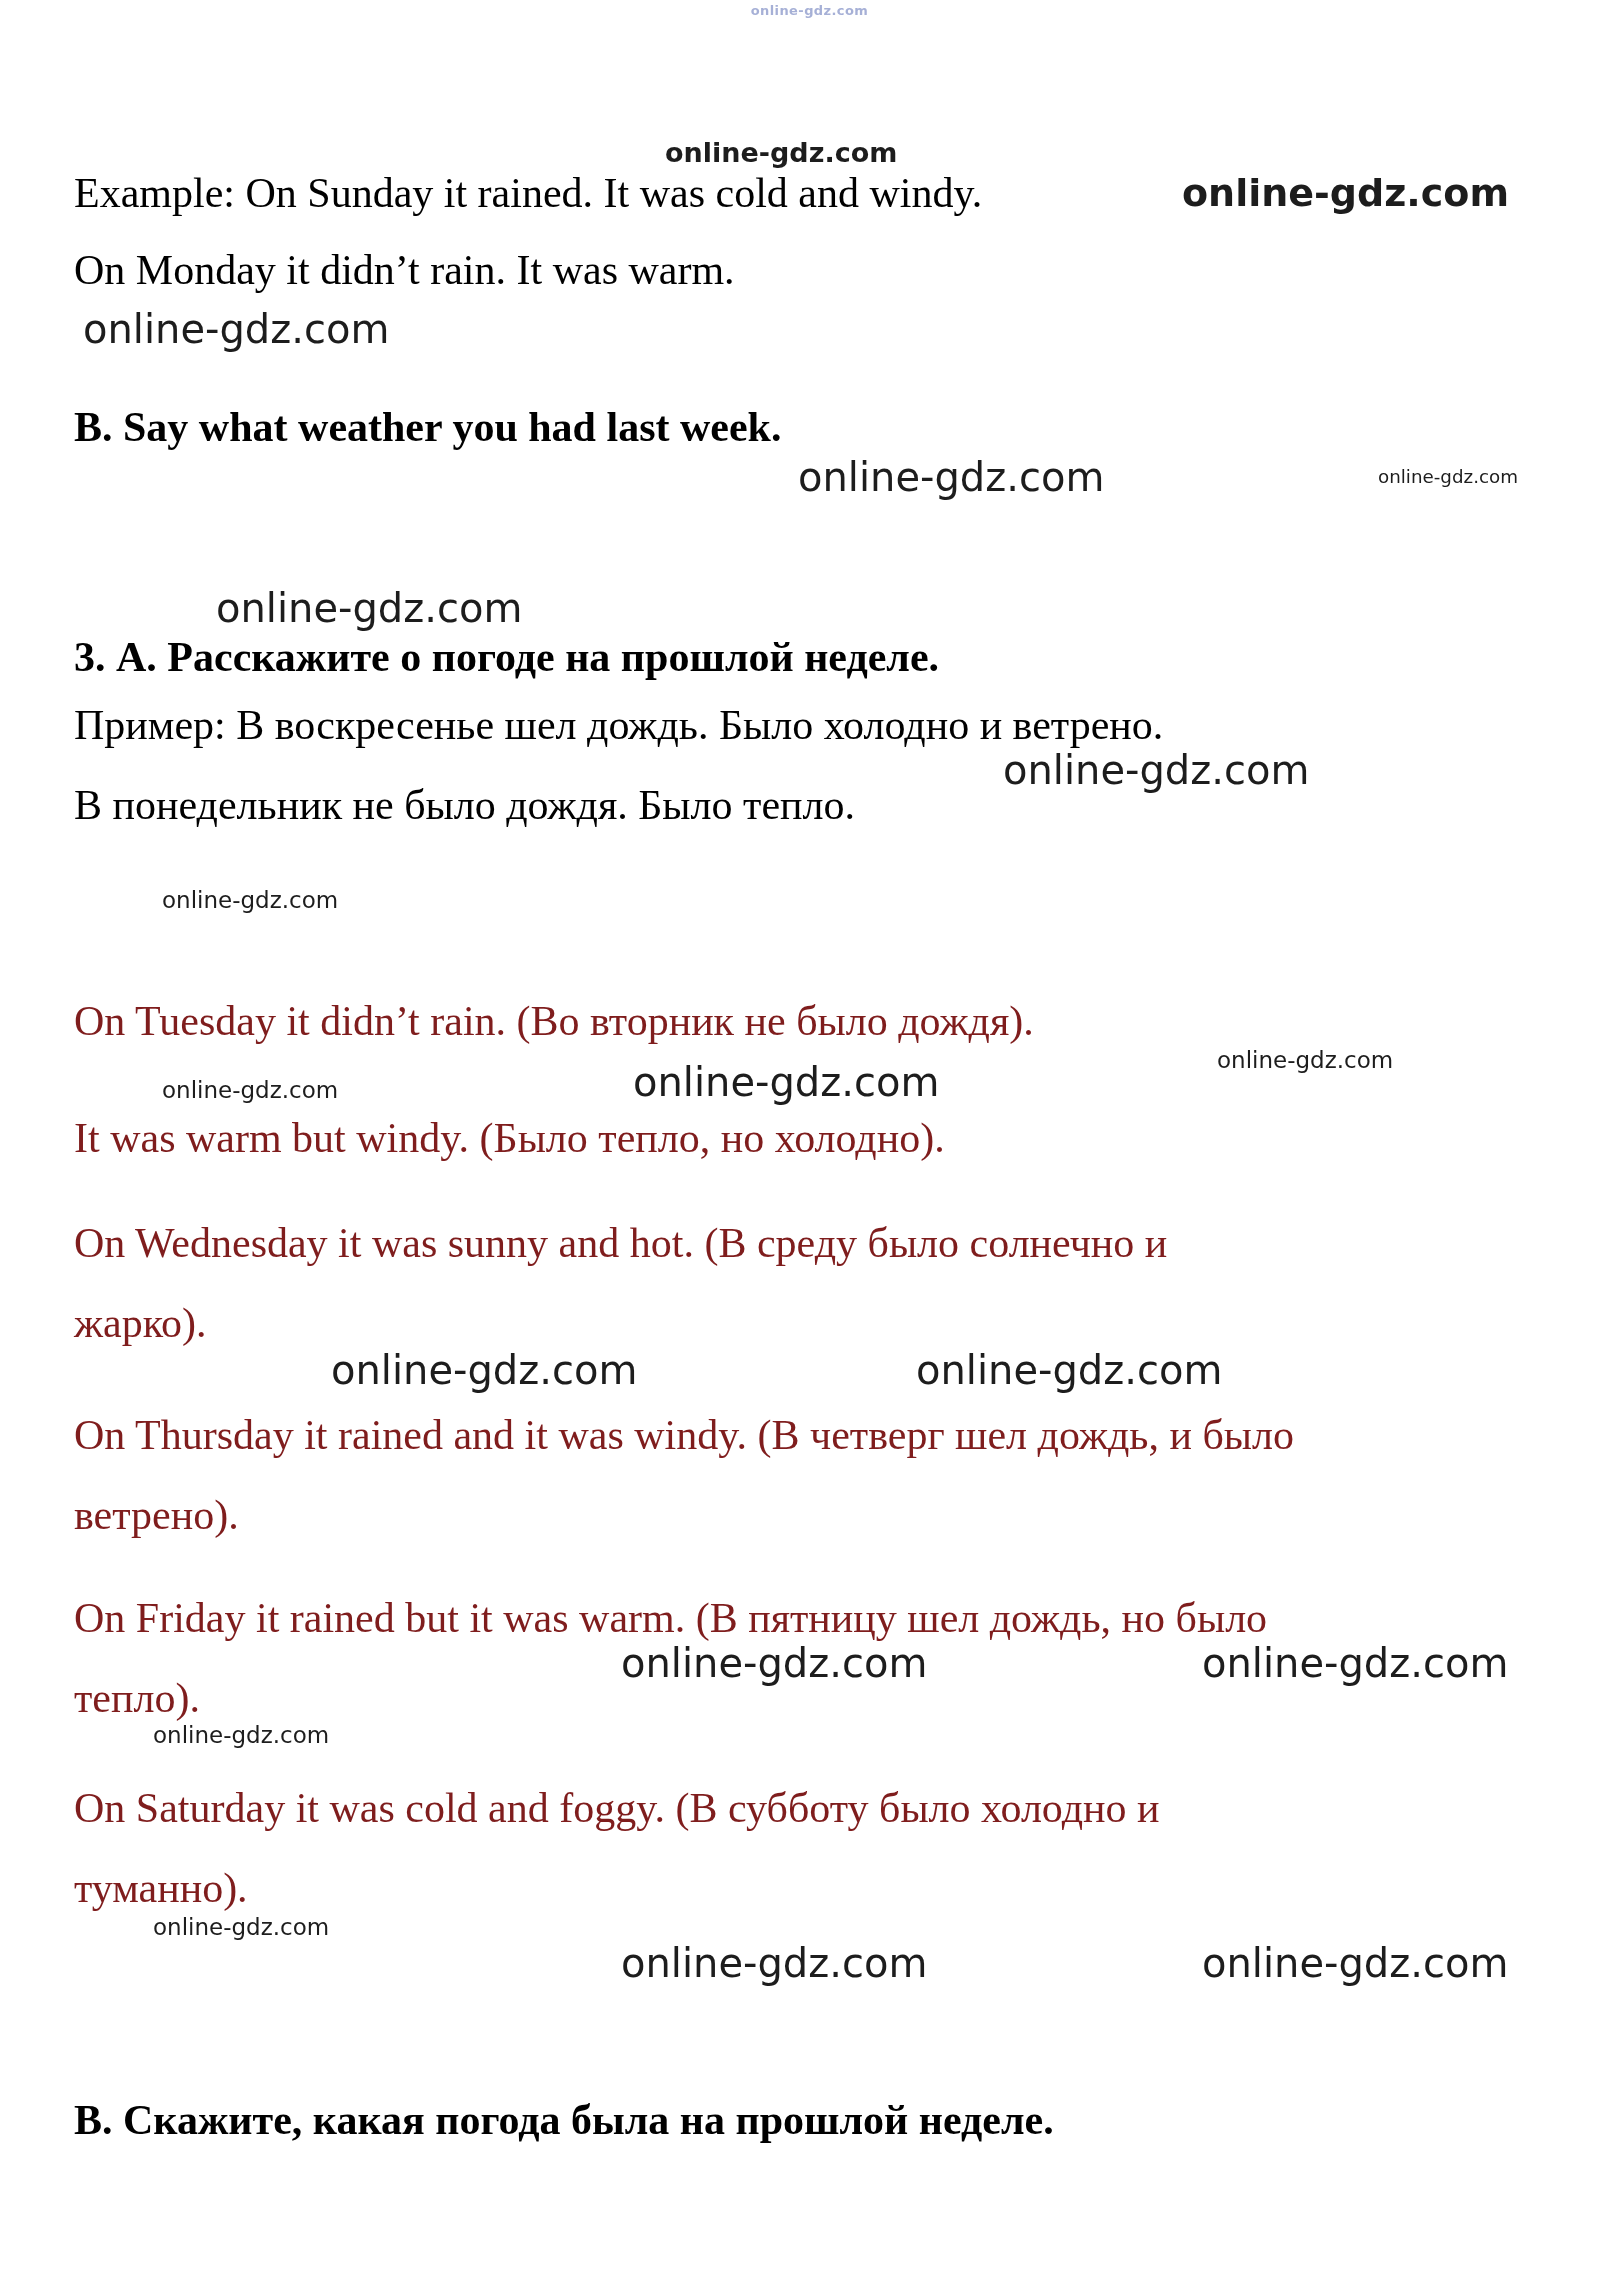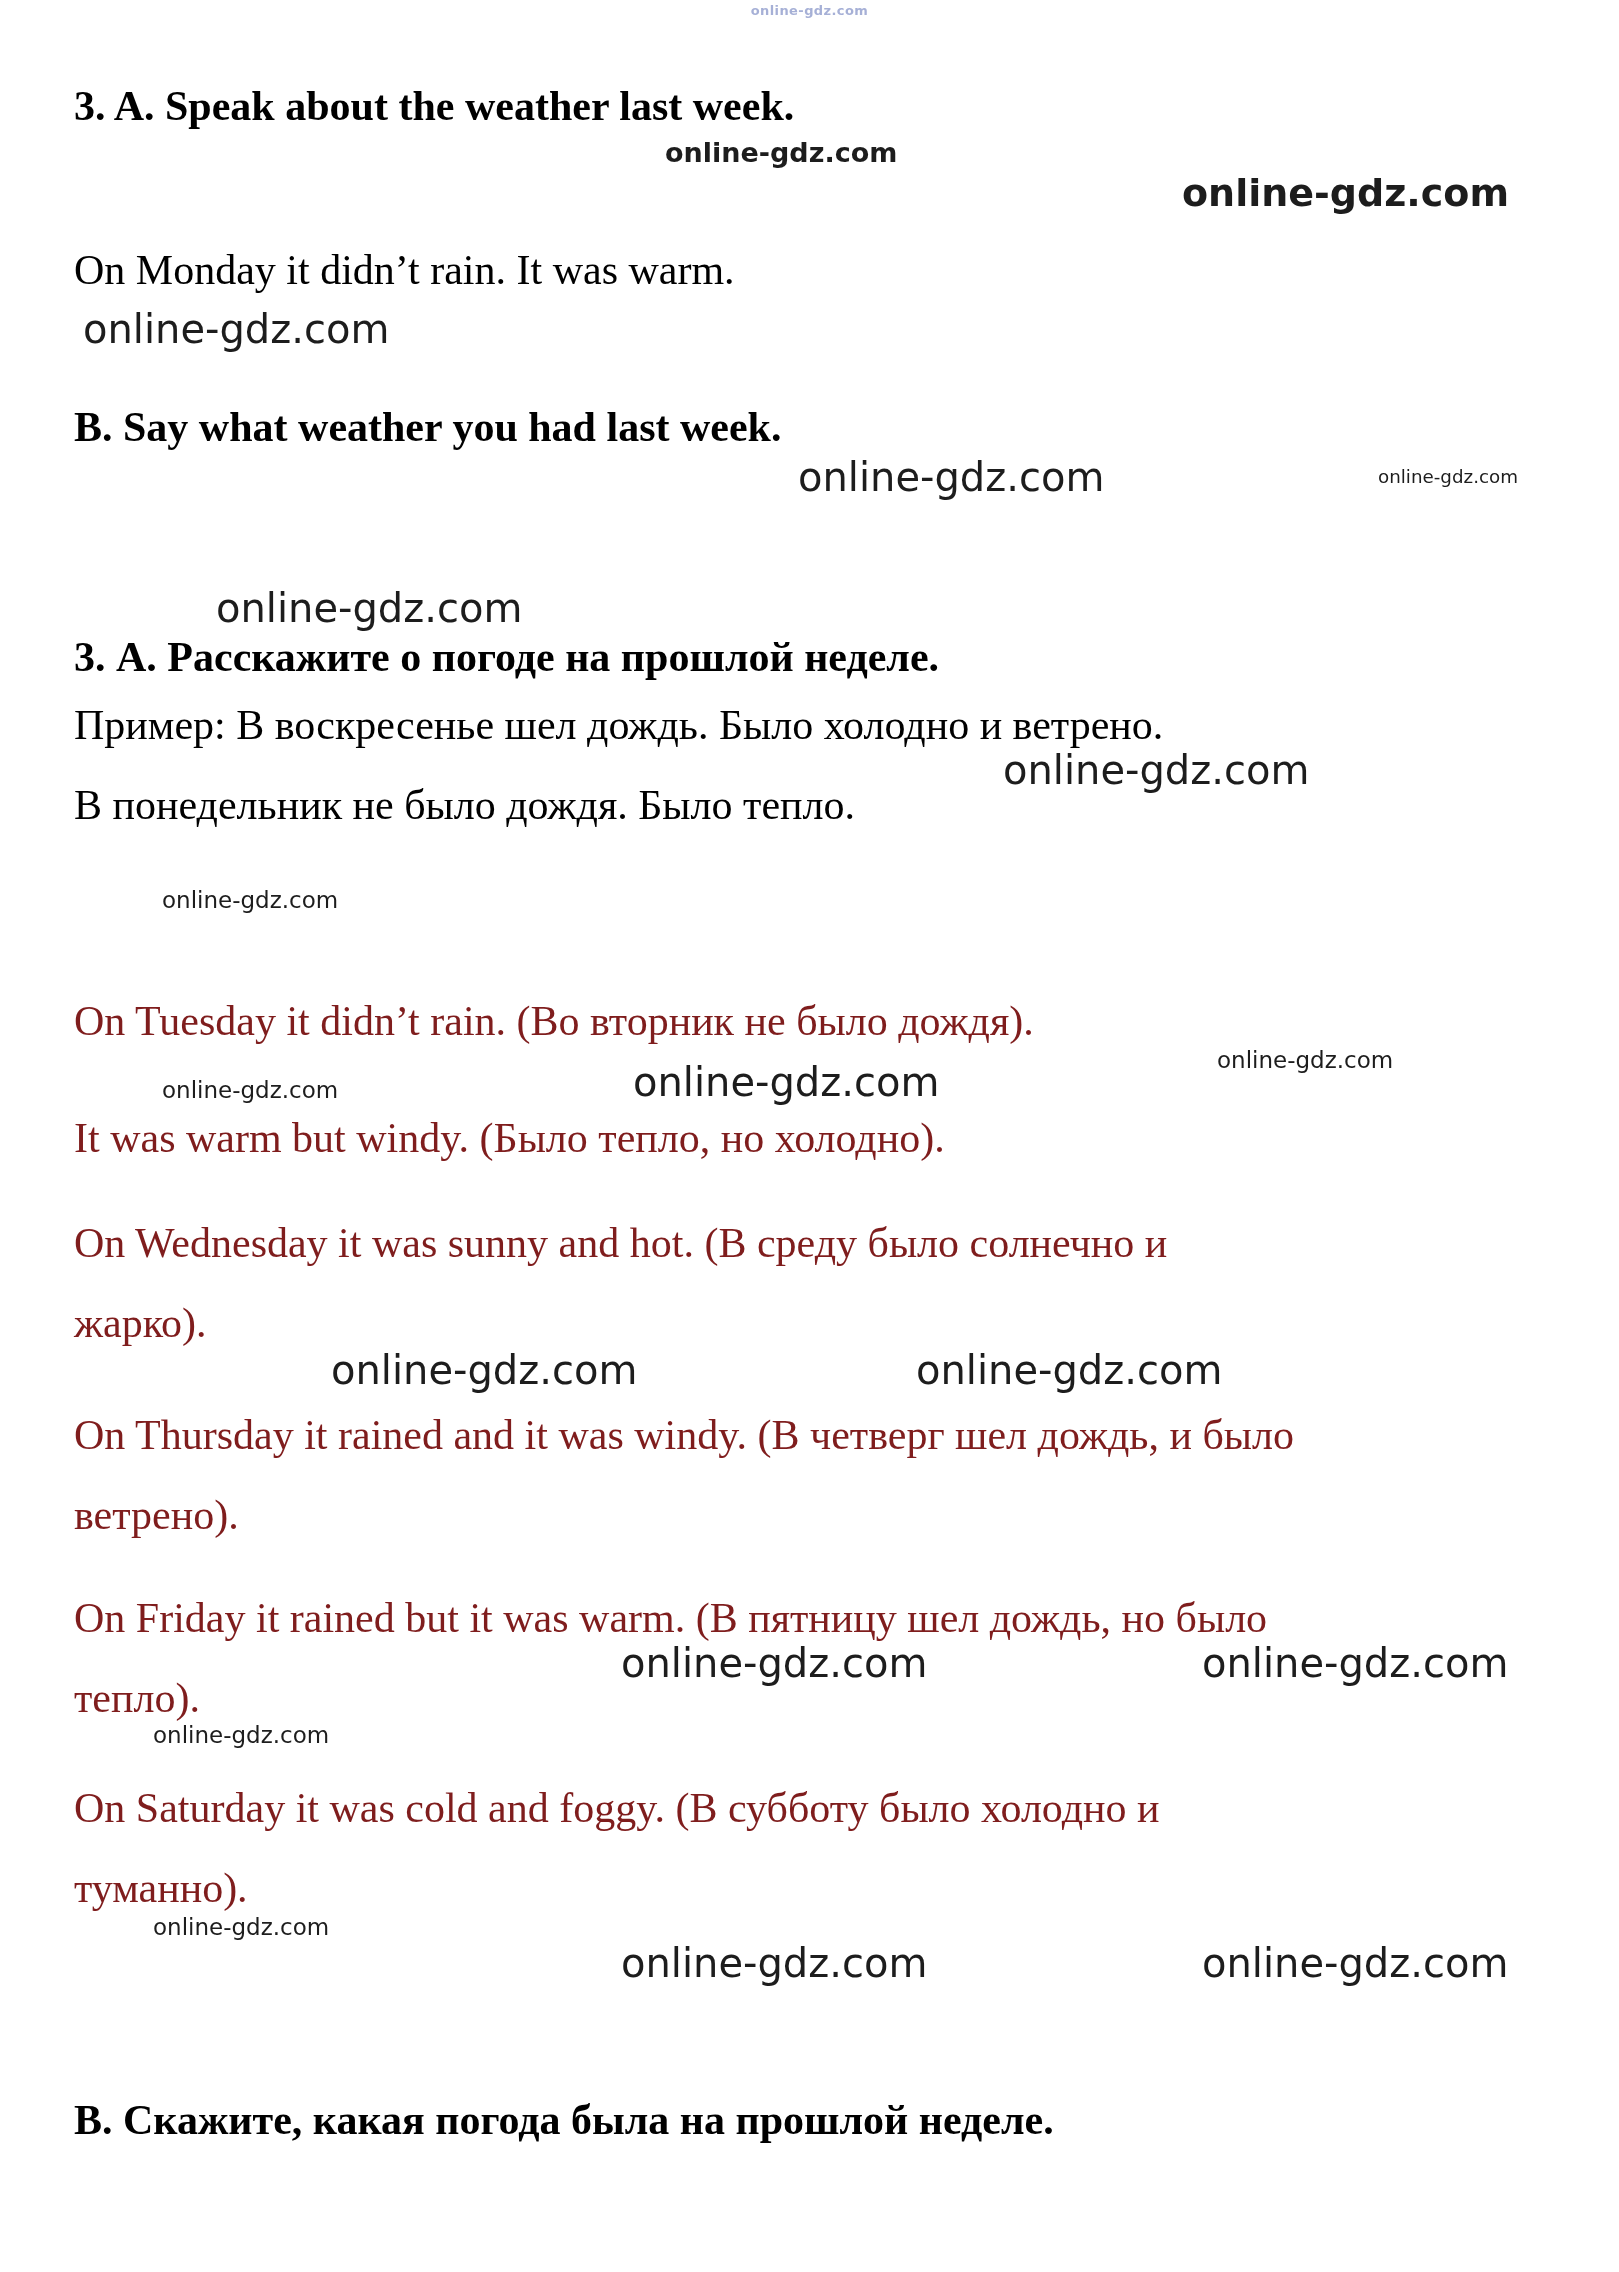--- a/index.html
+++ b/index.html
@@ -55,23 +55,23 @@
     letter-spacing: 0.4px;
   }
 </style>
 </head>
 <body>
 
 <div class="page">
 
   <div class="wm wm-tiny" style="top:3.5px;">online-gdz.com</div>
 
-  <div class="txt h" style="left:74px; top:84px;">3. A. Speak about the weather last week.</div>
   <div class="wm wm-32" style="left:665px; top:138px;">online-gdz.com</div>
 
+  <div class="txt" style="left:74px; top:171px;">Example: On Sunday it rained. It was cold and windy.</div>
   <div class="wm wm-44b" style="left:1182px; top:173px;">online-gdz.com</div>
 
   <div class="txt" style="left:74px; top:248px;">On Monday it didn’t rain. It was warm.</div>
   <div class="wm wm-48" style="left:83px; top:307px;">online-gdz.com</div>
 
   <div class="txt h" style="left:74px; top:405px;">B. Say what weather you had last week.</div>
   <div class="wm wm-48" style="left:798px; top:455px;">online-gdz.com</div>
   <div class="wm wm-22" style="left:1378px; top:467px;">online-gdz.com</div>
 
   <div class="wm wm-48" style="left:216px; top:586px;">online-gdz.com</div>

